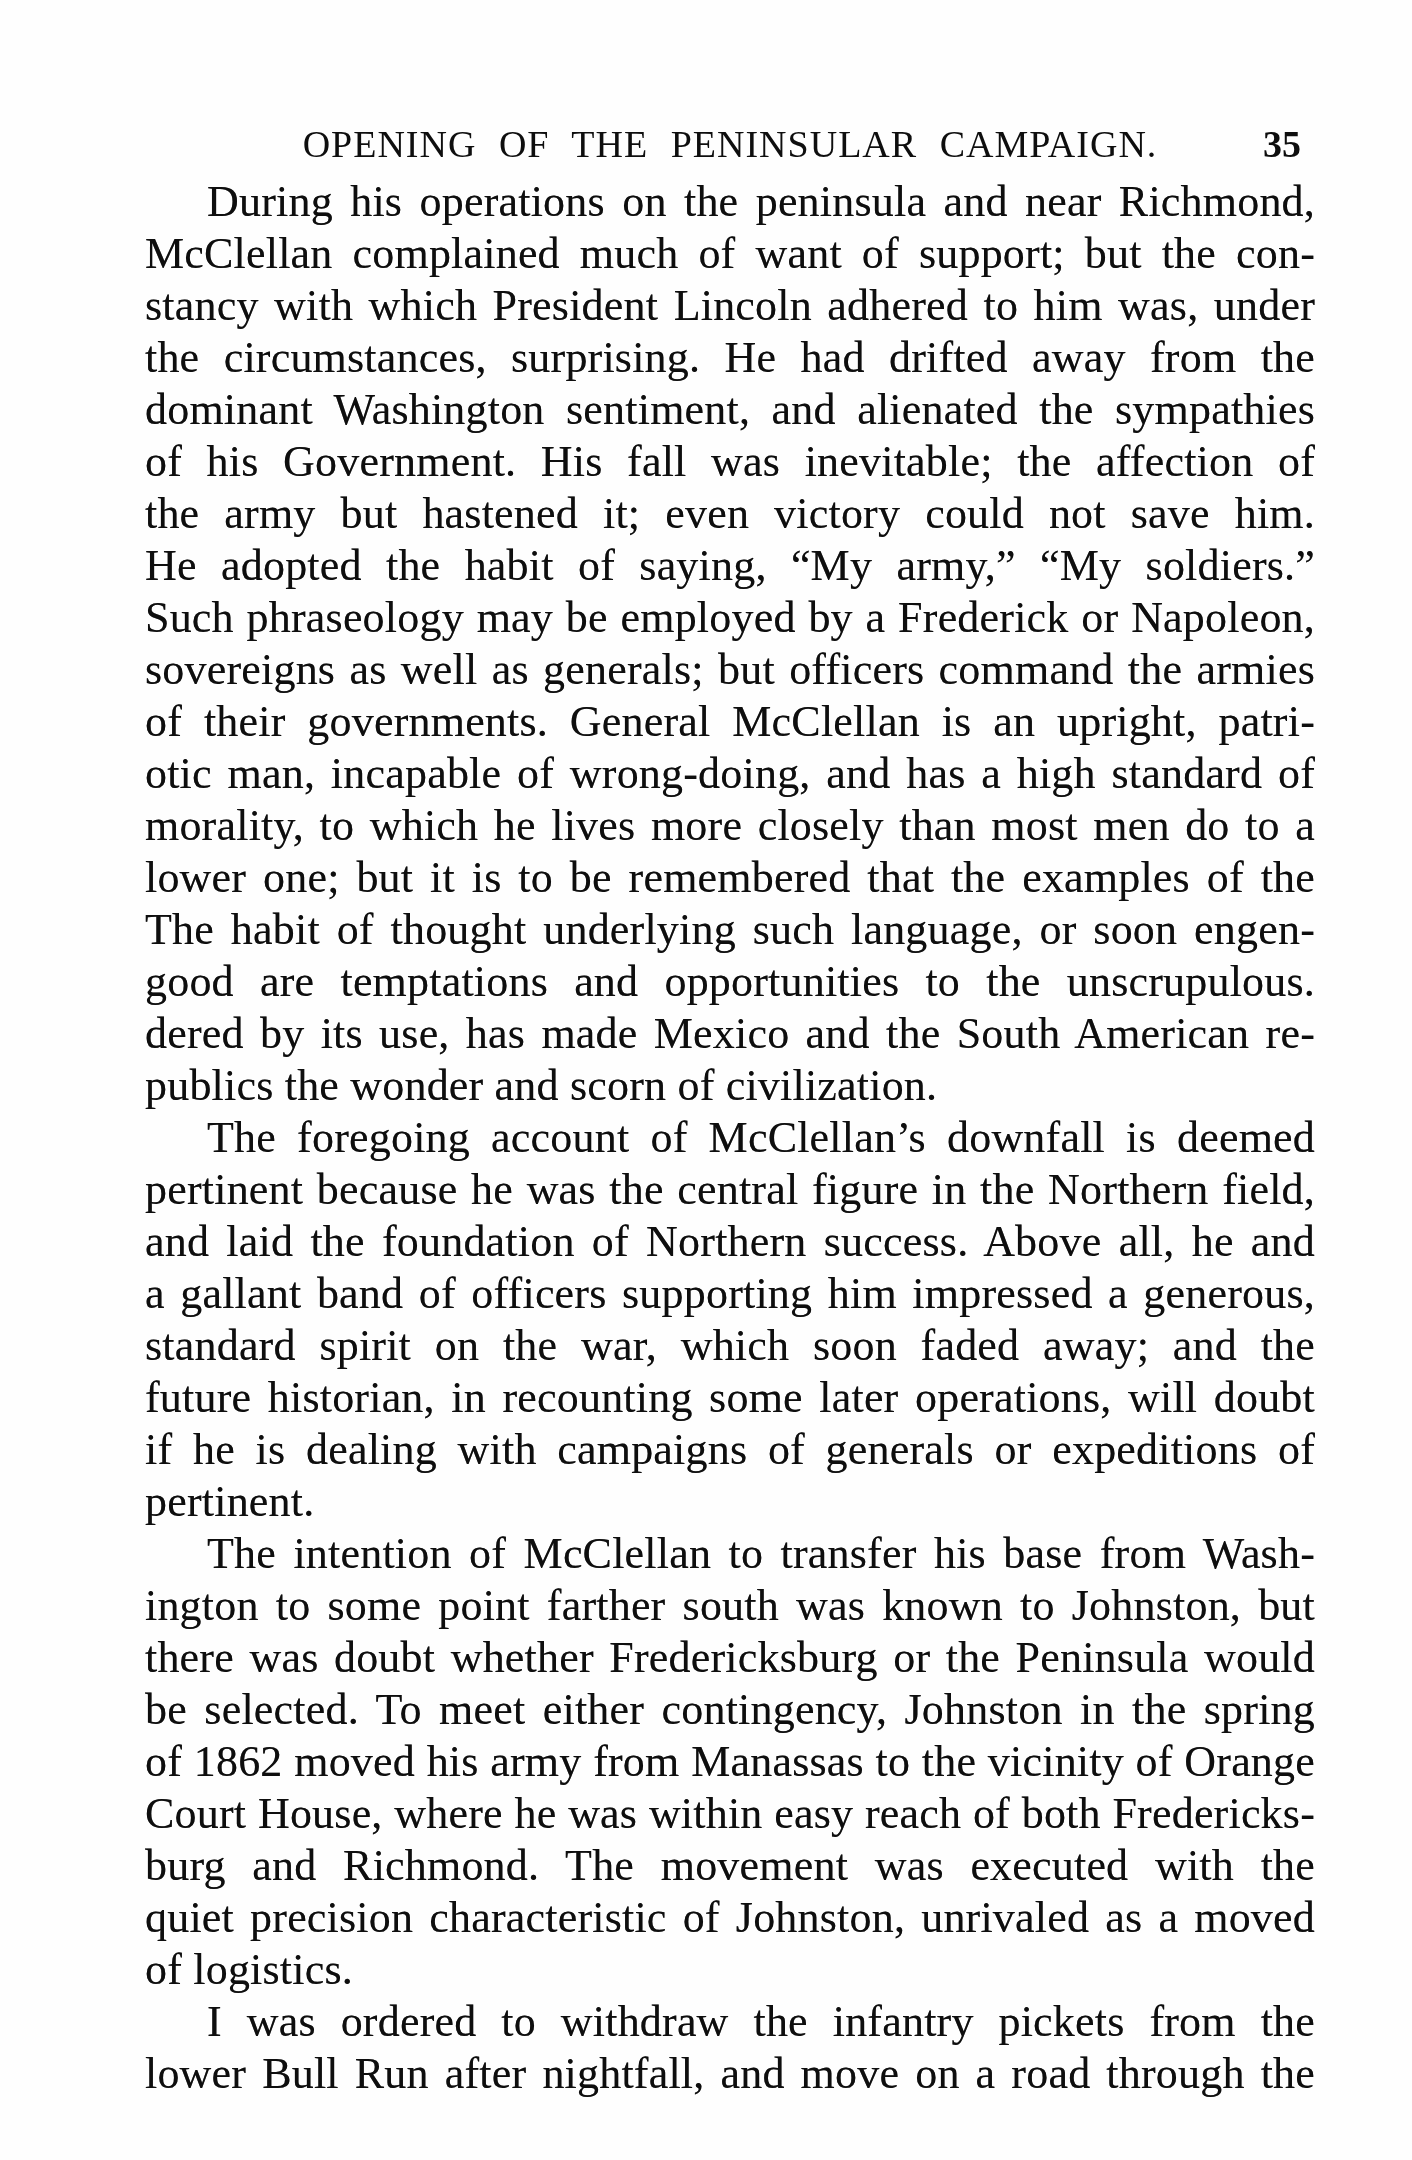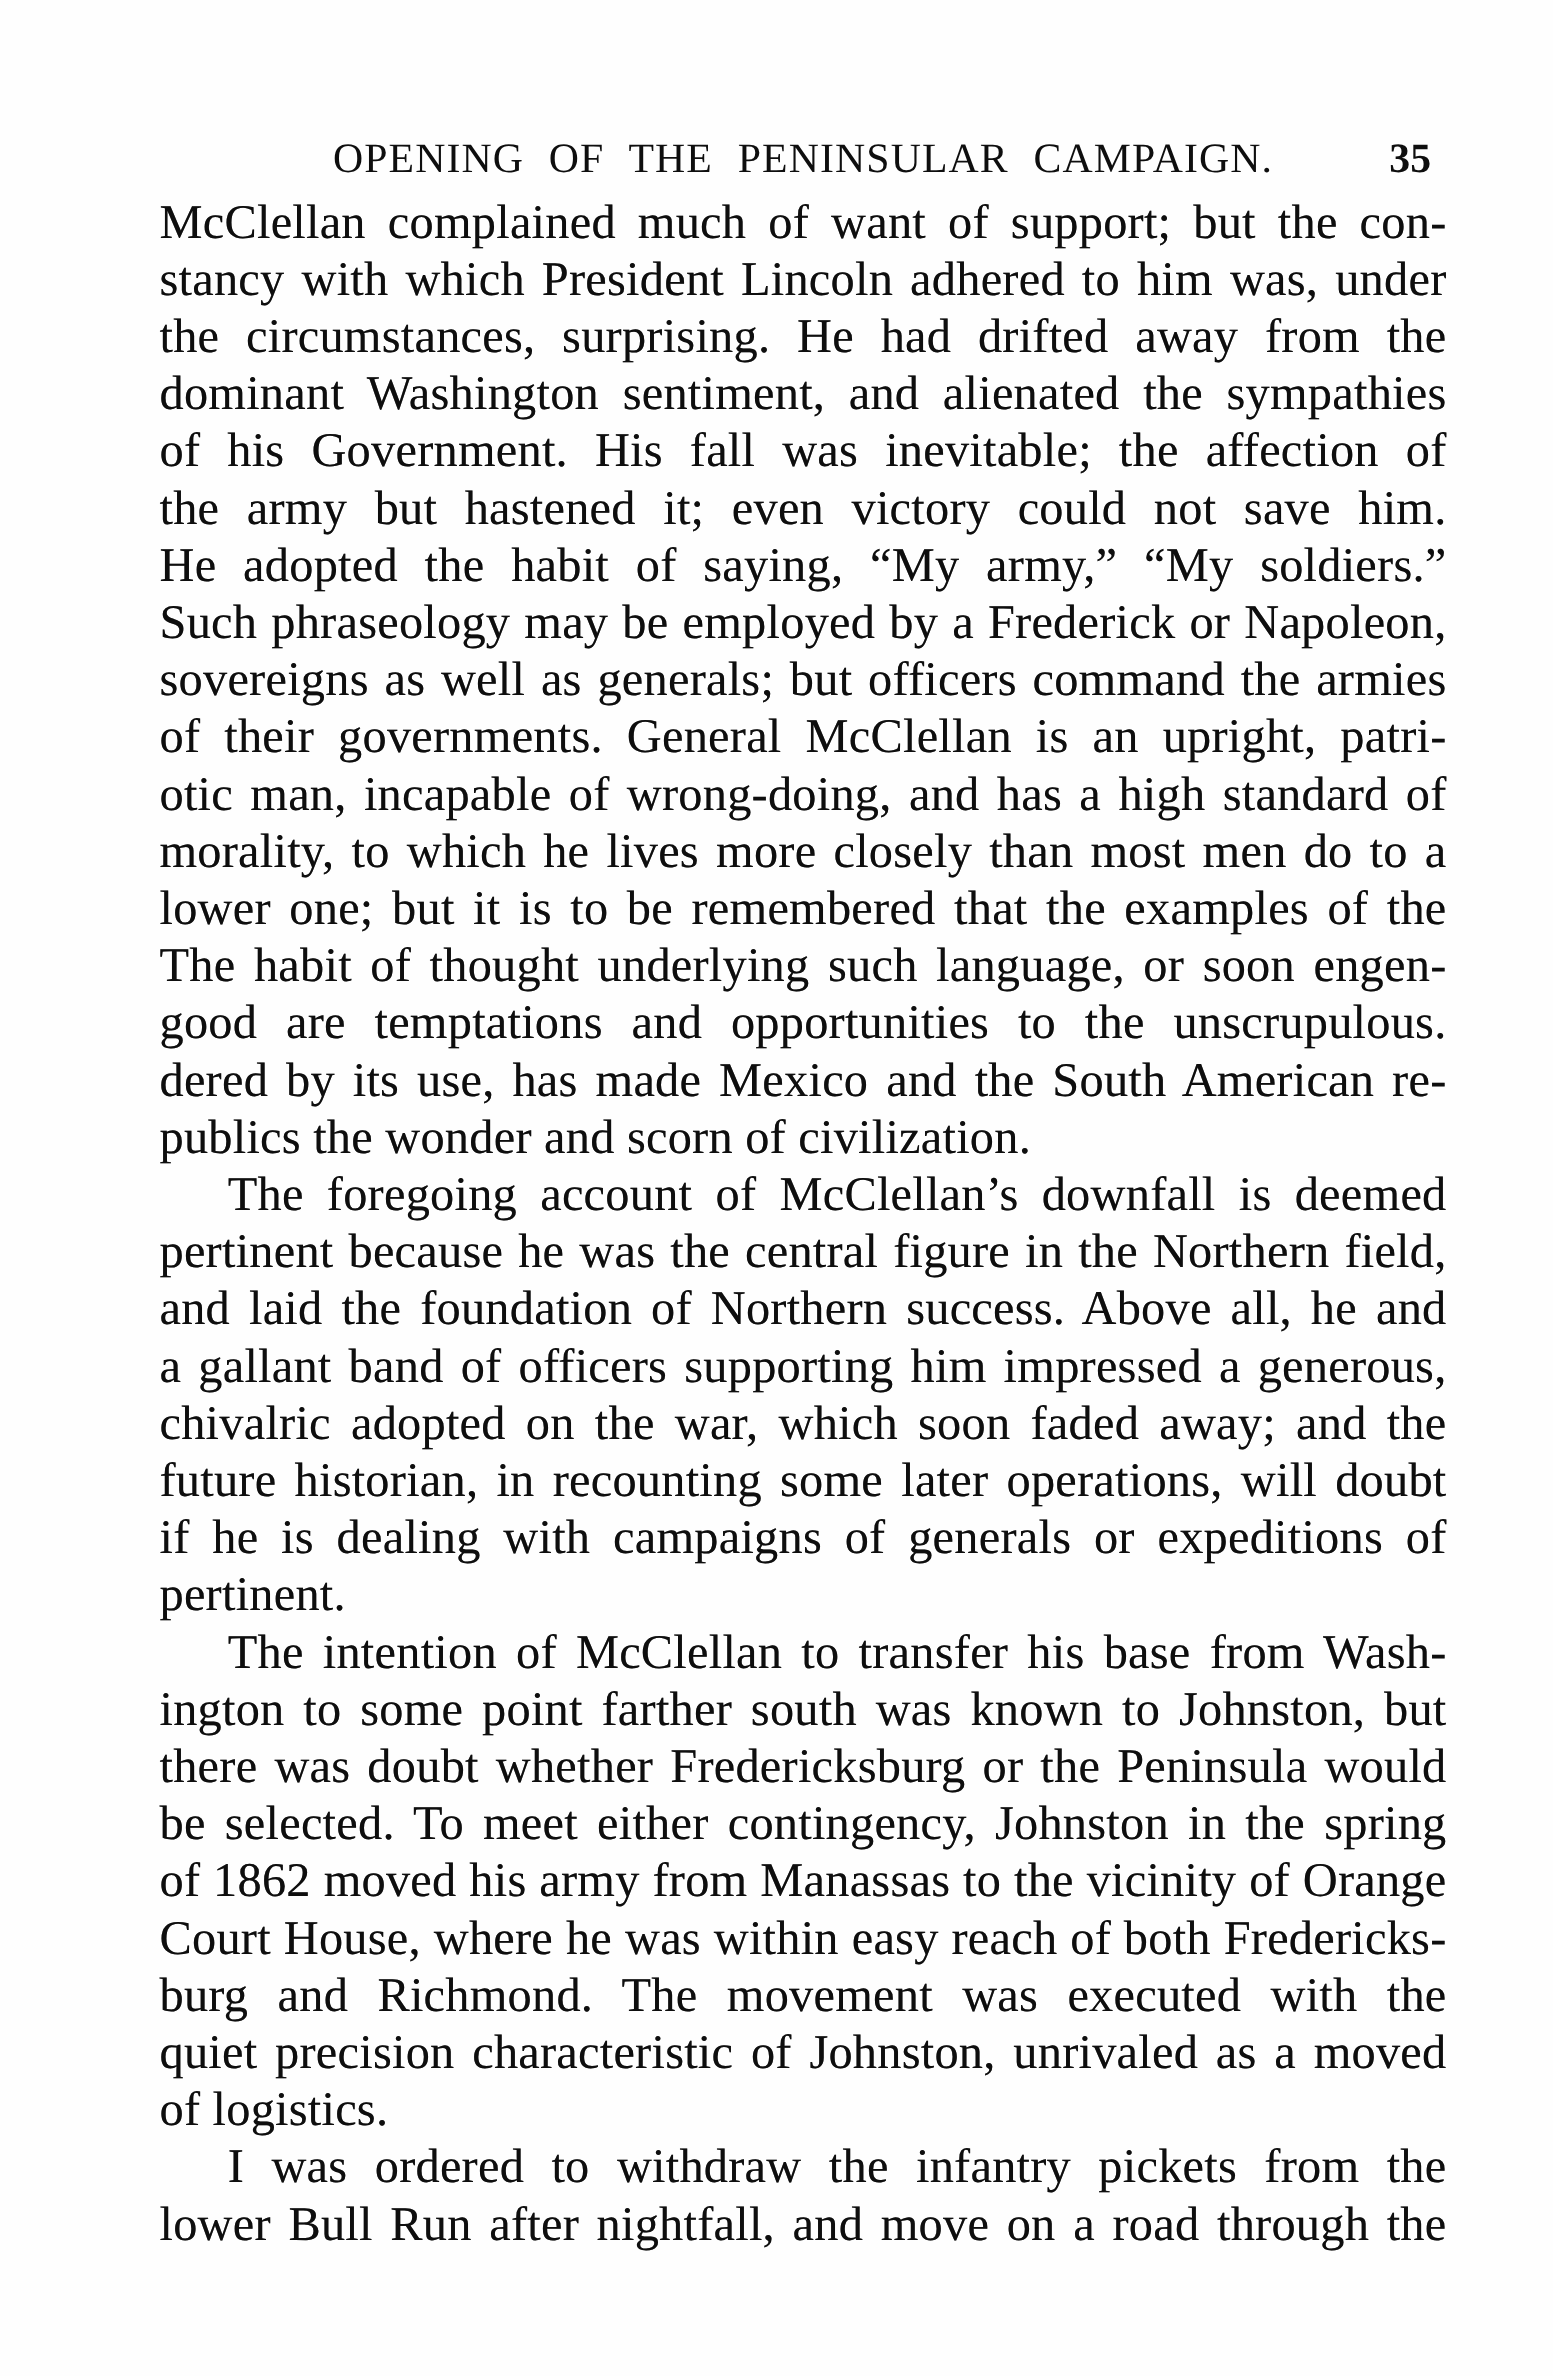--- a/index.html
+++ b/index.html
@@ -71,20 +71,21 @@
 
 <div class="page">
 
   <header class="running-header">
     <span class="page-number">35</span>
     <span class="running-head">OPENING OF THE PENINSULAR CAMPAIGN.</span>
   </header>
 
   <main class="page-body">
       <div class="paragraph">
+        <div class="line indent">During his operations on the peninsula and near Richmond,</div>
         <div class="line">McClellan complained much of want of support; but the con-</div>
         <div class="line">stancy with which President Lincoln adhered to him was, under</div>
         <div class="line">the circumstances, surprising. He had drifted away from the</div>
         <div class="line">dominant Washington sentiment, and alienated the sympathies</div>
         <div class="line">of his Government. His fall was inevitable; the affection of</div>
         <div class="line">the army but hastened it; even victory could not save him.</div>
         <div class="line">He adopted the habit of saying, “My army,” “My soldiers.”</div>
         <div class="line">Such phraseology may be employed by a Frederick or Napoleon,</div>
         <div class="line">sovereigns as well as generals; but officers command the armies</div>
         <div class="line">of their governments. General McClellan is an upright, patri-</div>
@@ -94,21 +95,21 @@
         <div class="line">The habit of thought underlying such language, or soon engen-</div>
         <div class="line">good are temptations and opportunities to the unscrupulous.</div>
         <div class="line">dered by its use, has made Mexico and the South American re-</div>
         <div class="line flush-last">publics the wonder and scorn of civilization.</div>
       </div>
       <div class="paragraph">
         <div class="line indent">The foregoing account of McClellan’s downfall is deemed</div>
         <div class="line">pertinent because he was the central figure in the Northern field,</div>
         <div class="line">and laid the foundation of Northern success. Above all, he and</div>
         <div class="line">a gallant band of officers supporting him impressed a generous,</div>
-        <div class="line">chivalric adopted on the war, which soon faded away; and the</div>
+        <div class="line">standard spirit on the war, which soon faded away; and the</div>
         <div class="line">future historian, in recounting some later operations, will doubt</div>
         <div class="line">if he is dealing with campaigns of generals or expeditions of</div>
         <div class="line flush-last">pertinent.</div>
       </div>
       <div class="paragraph">
         <div class="line indent">The intention of McClellan to transfer his base from Wash-</div>
         <div class="line">ington to some point farther south was known to Johnston, but</div>
         <div class="line">there was doubt whether Fredericksburg or the Peninsula would</div>
         <div class="line">be selected. To meet either contingency, Johnston in the spring</div>
         <div class="line">of 1862 moved his army from Manassas to the vicinity of Orange</div>

